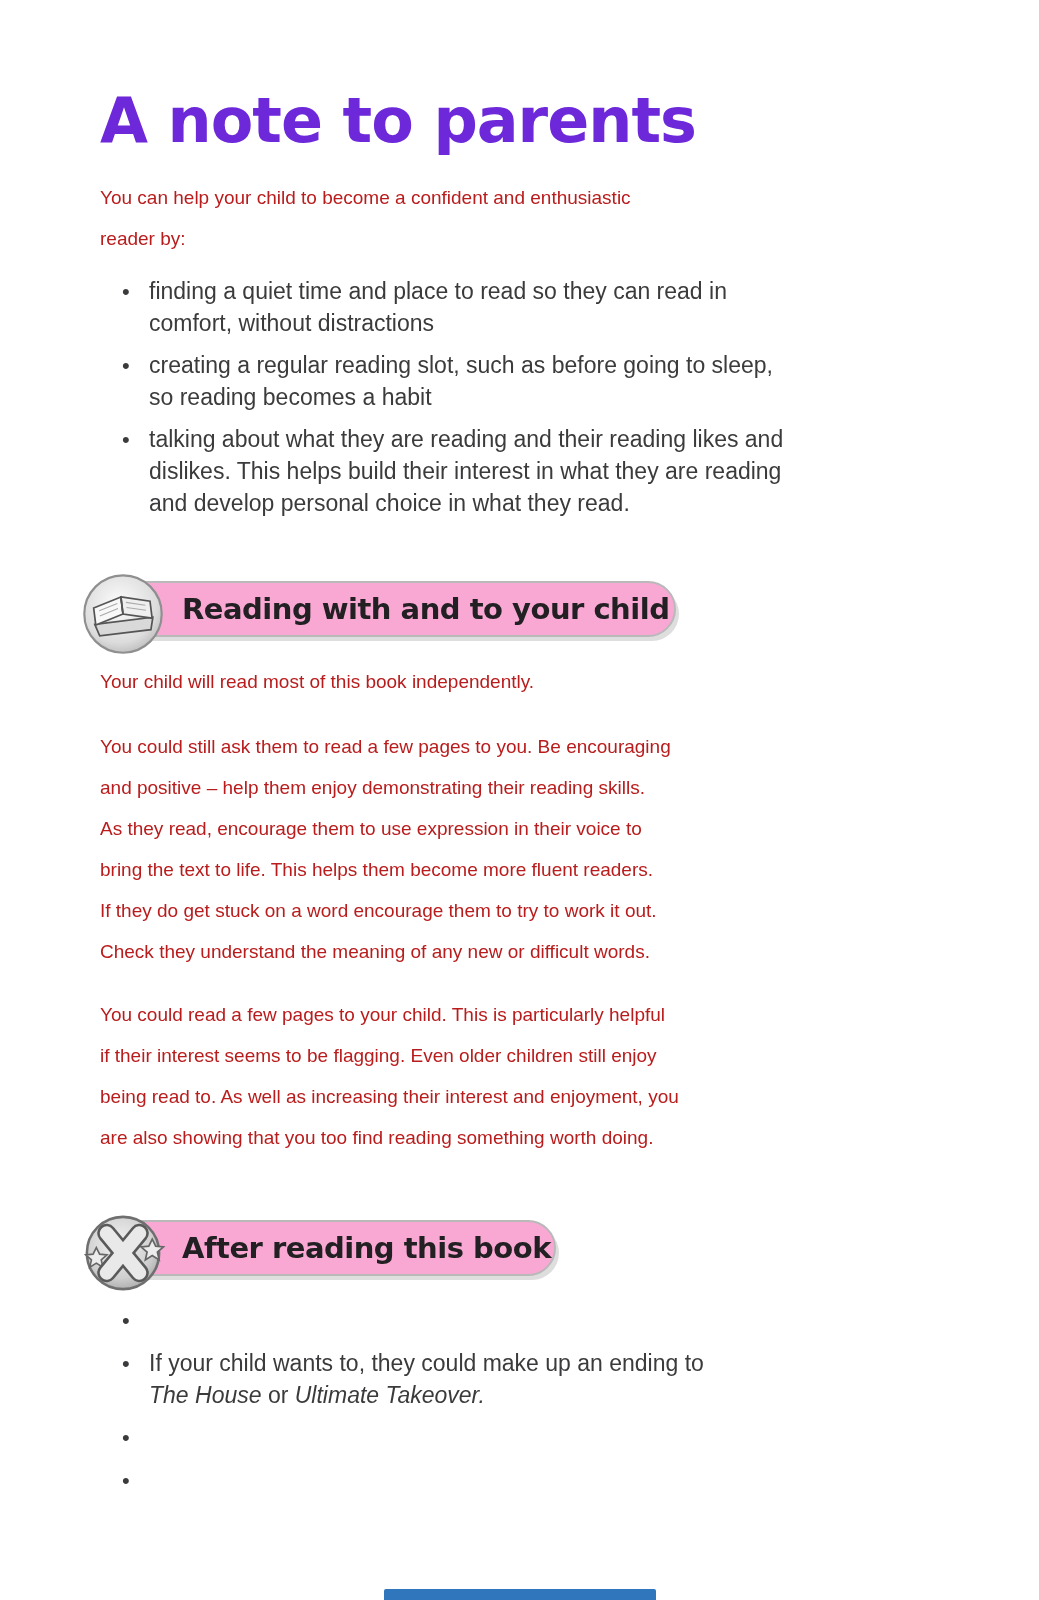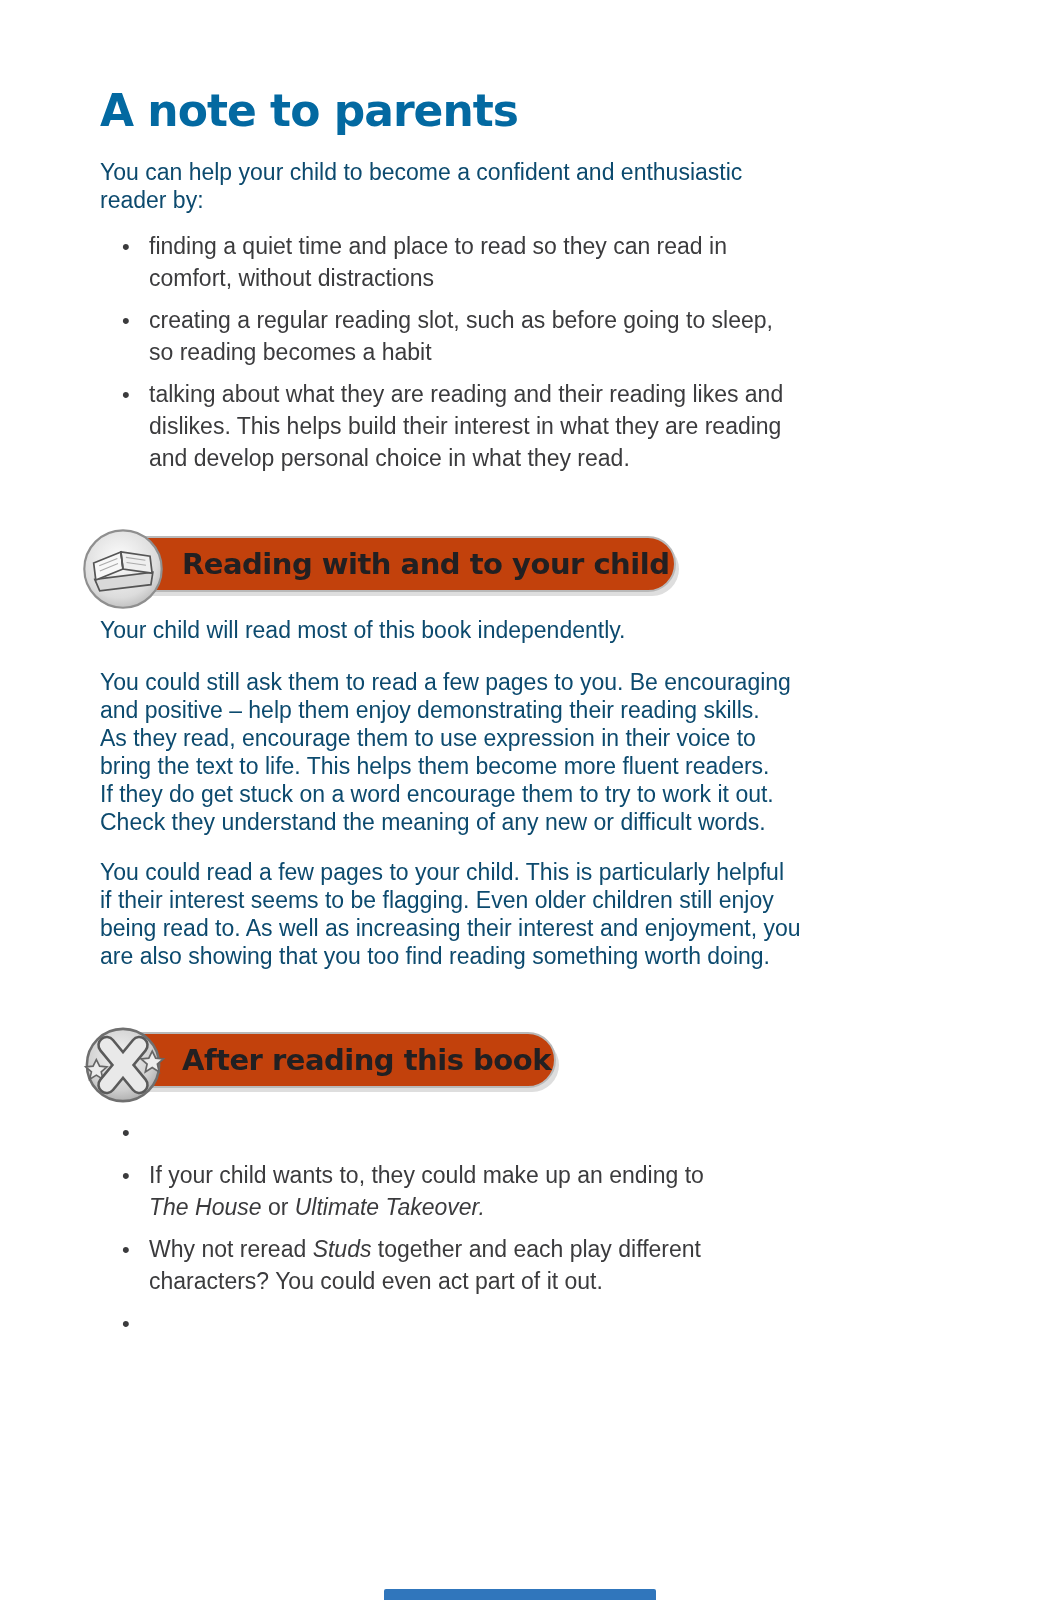--- a/index.html
+++ b/index.html
@@ -13,31 +13,31 @@
   }
   .content{
     position:absolute;top:0;left:0;right:0;
     padding:88px 70px 0 100px;
     box-sizing:border-box;
   }
   h1.title{
     margin:0 0 24px 0;
     font-family:"DejaVu Sans", sans-serif;
     font-weight:800;
-    font-size:44px;
+    font-size:62px;
     line-height:1.05;
     letter-spacing:-1px;
-    color:#0369a1;
+    color:#6d28d9;
   }
   p.body-text{
     margin:0;
-    font-size:23px;
-    line-height:28px;
+    font-size:19px;
+    line-height:41px;
     white-space:pre-line;
-    color:#0c4a6e;
+    color:#b91c1c;
   }
   .intro{margin-bottom:13px;}
   ul.bullets{
     list-style:none;
     margin:16px;padding:0;
   }
   ul.bullets li{
     display:flex;
     margin:0 0 10px 0;
     font-size:23px;
@@ -56,21 +56,21 @@
 
   .section-header{
     position:relative;
     height:58px;
     margin:62px 0 0 -6px;
   }
   .section-header .pill{
     position:absolute;
     left:10px;top:0;
     height:56px;
-    background:#c2410c;
+    background:#f9a8d4;
     border:2px solid #b9b9b9;
     border-radius:32px;
     box-shadow:4px 5px 0 -1px #dedede;
     box-sizing:border-box;
     display:flex;
     align-items:center;
     padding-left:76px;
   }
   .pill-reading{width:572px;}
   .pill-after{width:452px;}
@@ -210,22 +210,20 @@
       <li>
         <span class="dot"></span>
       </li>
       <li>
         <span class="dot"></span>
         <span class="li-text"><span>If your child wants to, they could make up an ending to
 </span><i>The House</i><span> or </span><i>Ultimate Takeover.</i></span>
       </li>
       <li>
         <span class="dot"></span>
-        <span class="li-text"><span>Why not reread </span><i>Studs</i><span> together and each play different
-characters? You could even act part of it out.</span></span>
       </li>
       <li>
         <span class="dot"></span>
       </li>
     </ul>
 
   </div>
 
   <div class="bottom-bar"></div>
 </div>

